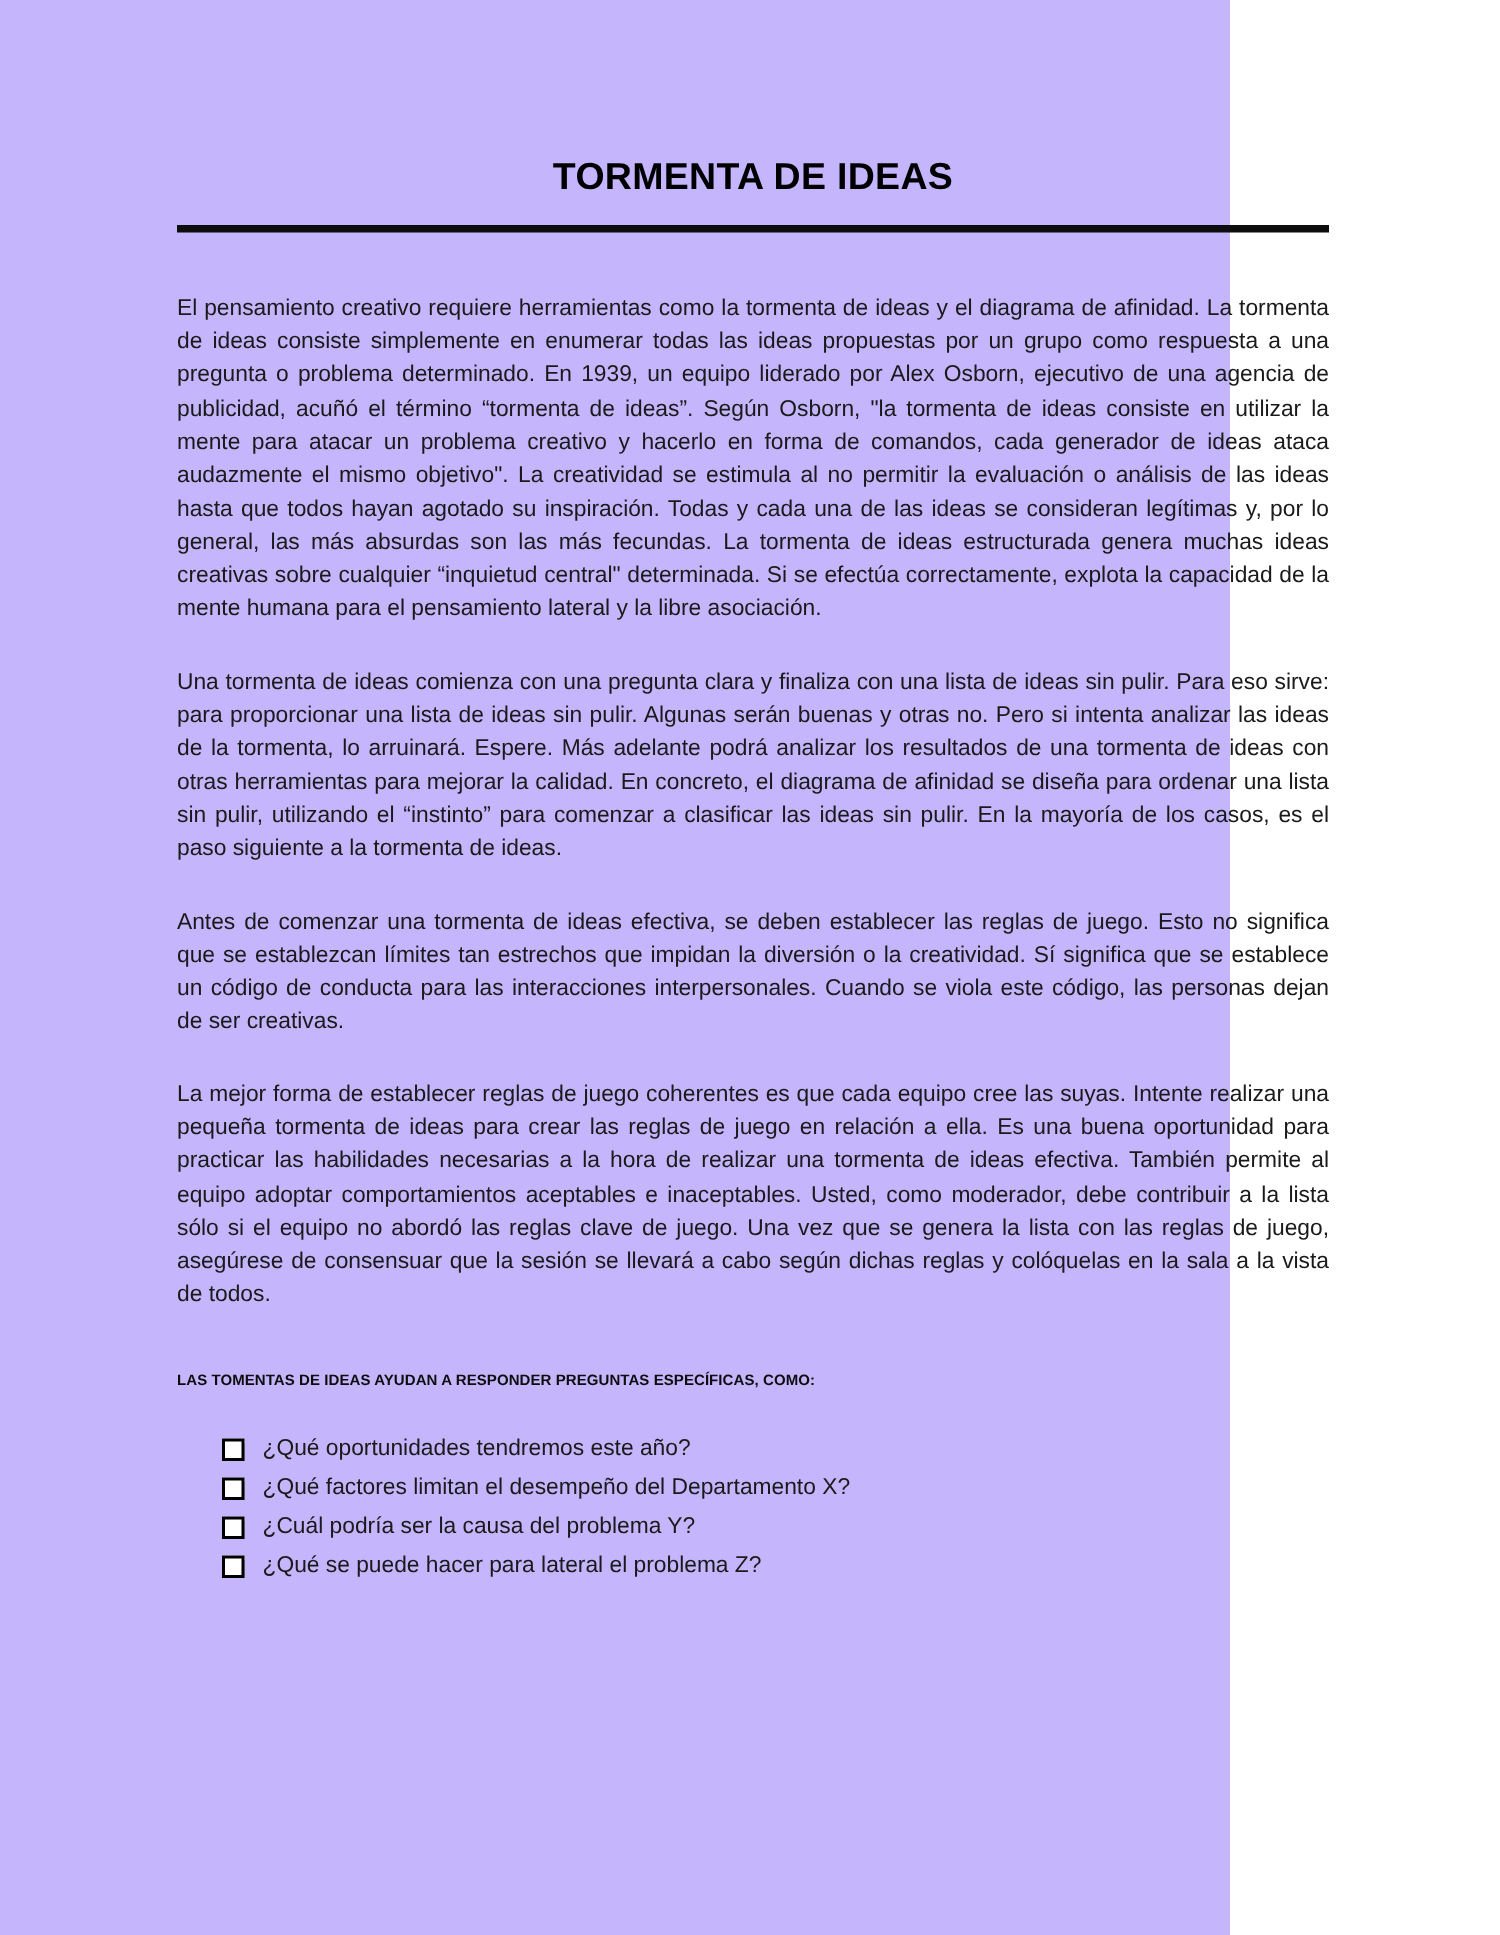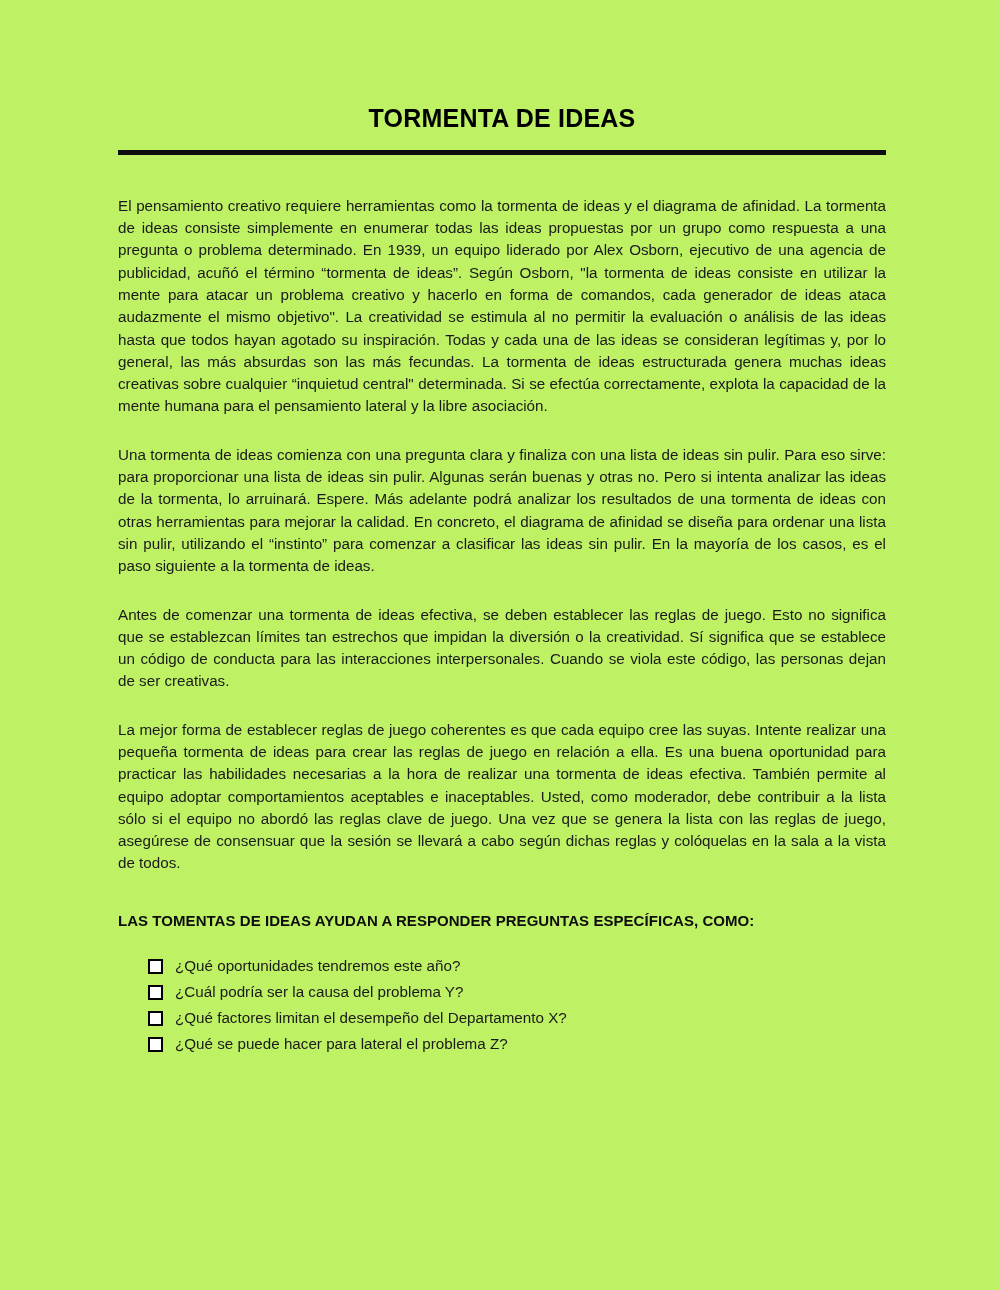--- a/index.html
+++ b/index.html
@@ -11,23 +11,23 @@
   body {
     width: 1000px;
     height: 1290px;
     font-family: "Liberation Sans", sans-serif;
     color: #000000;
     -webkit-font-smoothing: antialiased;
   }
 
   .page {
     position: relative;
-    width: 1000px;
+    width: 820px;
     height: 1290px;
-    background: #bef264;
+    background: #c4b5fd;
     box-sizing: border-box;
   }
 
   .content {
     position: absolute;
     left: 118px;
     top: 0;
     width: 768px;
   }
 
@@ -63,21 +63,21 @@
   }
 
   .body-text:first-of-type {
     padding-top: 40px;
   }
 
   
   .section-heading {
     margin: 0;
     padding-top: 36px;
-    font-size: 15px;
+    font-size: 10px;
     font-weight: bold;
     line-height: 20px;
     letter-spacing: 0.05px;
     color: #0d0d0d;
     text-align: left;
   }
 
   
   .checklist {
     list-style: none;
@@ -152,28 +152,28 @@
           <span class="box-shadow-part"></span>
           <span class="box-face-part"></span>
         </span>
         <span class="checklist-label">¿Qué oportunidades tendremos este año?</span>
       </li>
       <li class="checklist-item">
         <span class="check-box-icon">
           <span class="box-shadow-part"></span>
           <span class="box-face-part"></span>
         </span>
-        <span class="checklist-label">¿Cuál podría ser la causa del problema Y?</span>
+        <span class="checklist-label">¿Qué factores limitan el desempeño del Departamento X?</span>
       </li>
       <li class="checklist-item">
         <span class="check-box-icon">
           <span class="box-shadow-part"></span>
           <span class="box-face-part"></span>
         </span>
-        <span class="checklist-label">¿Qué factores limitan el desempeño del Departamento X?</span>
+        <span class="checklist-label">¿Cuál podría ser la causa del problema Y?</span>
       </li>
       <li class="checklist-item">
         <span class="check-box-icon">
           <span class="box-shadow-part"></span>
           <span class="box-face-part"></span>
         </span>
         <span class="checklist-label">¿Qué se puede hacer para lateral el problema Z?</span>
       </li>
     </ul>
 

